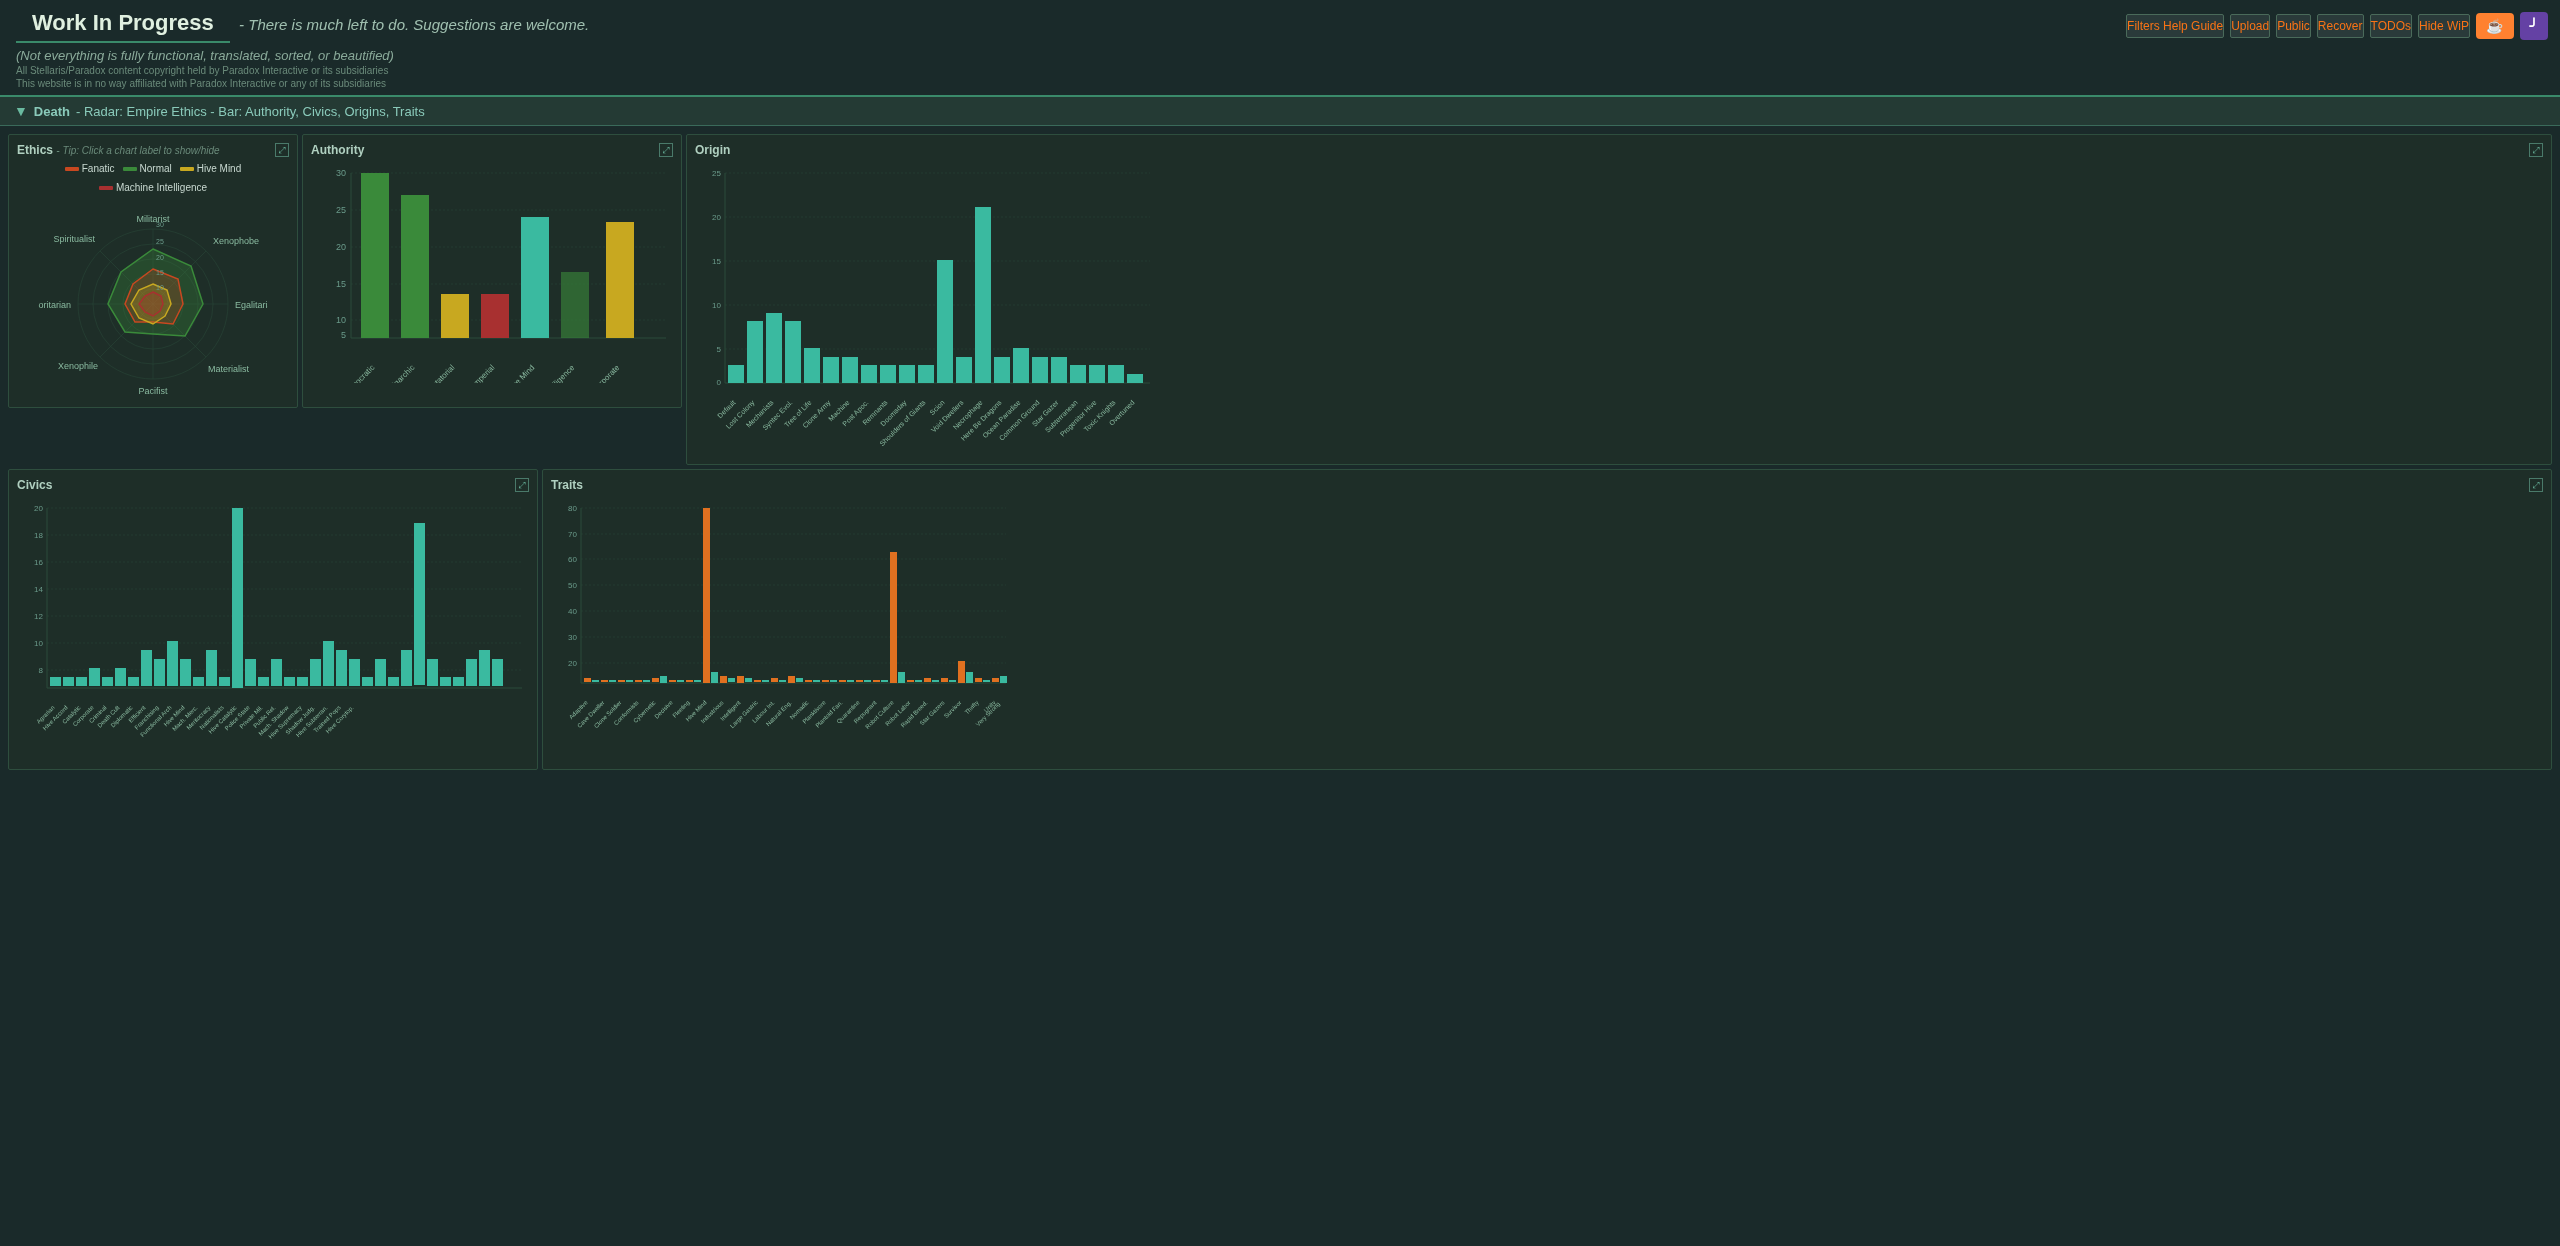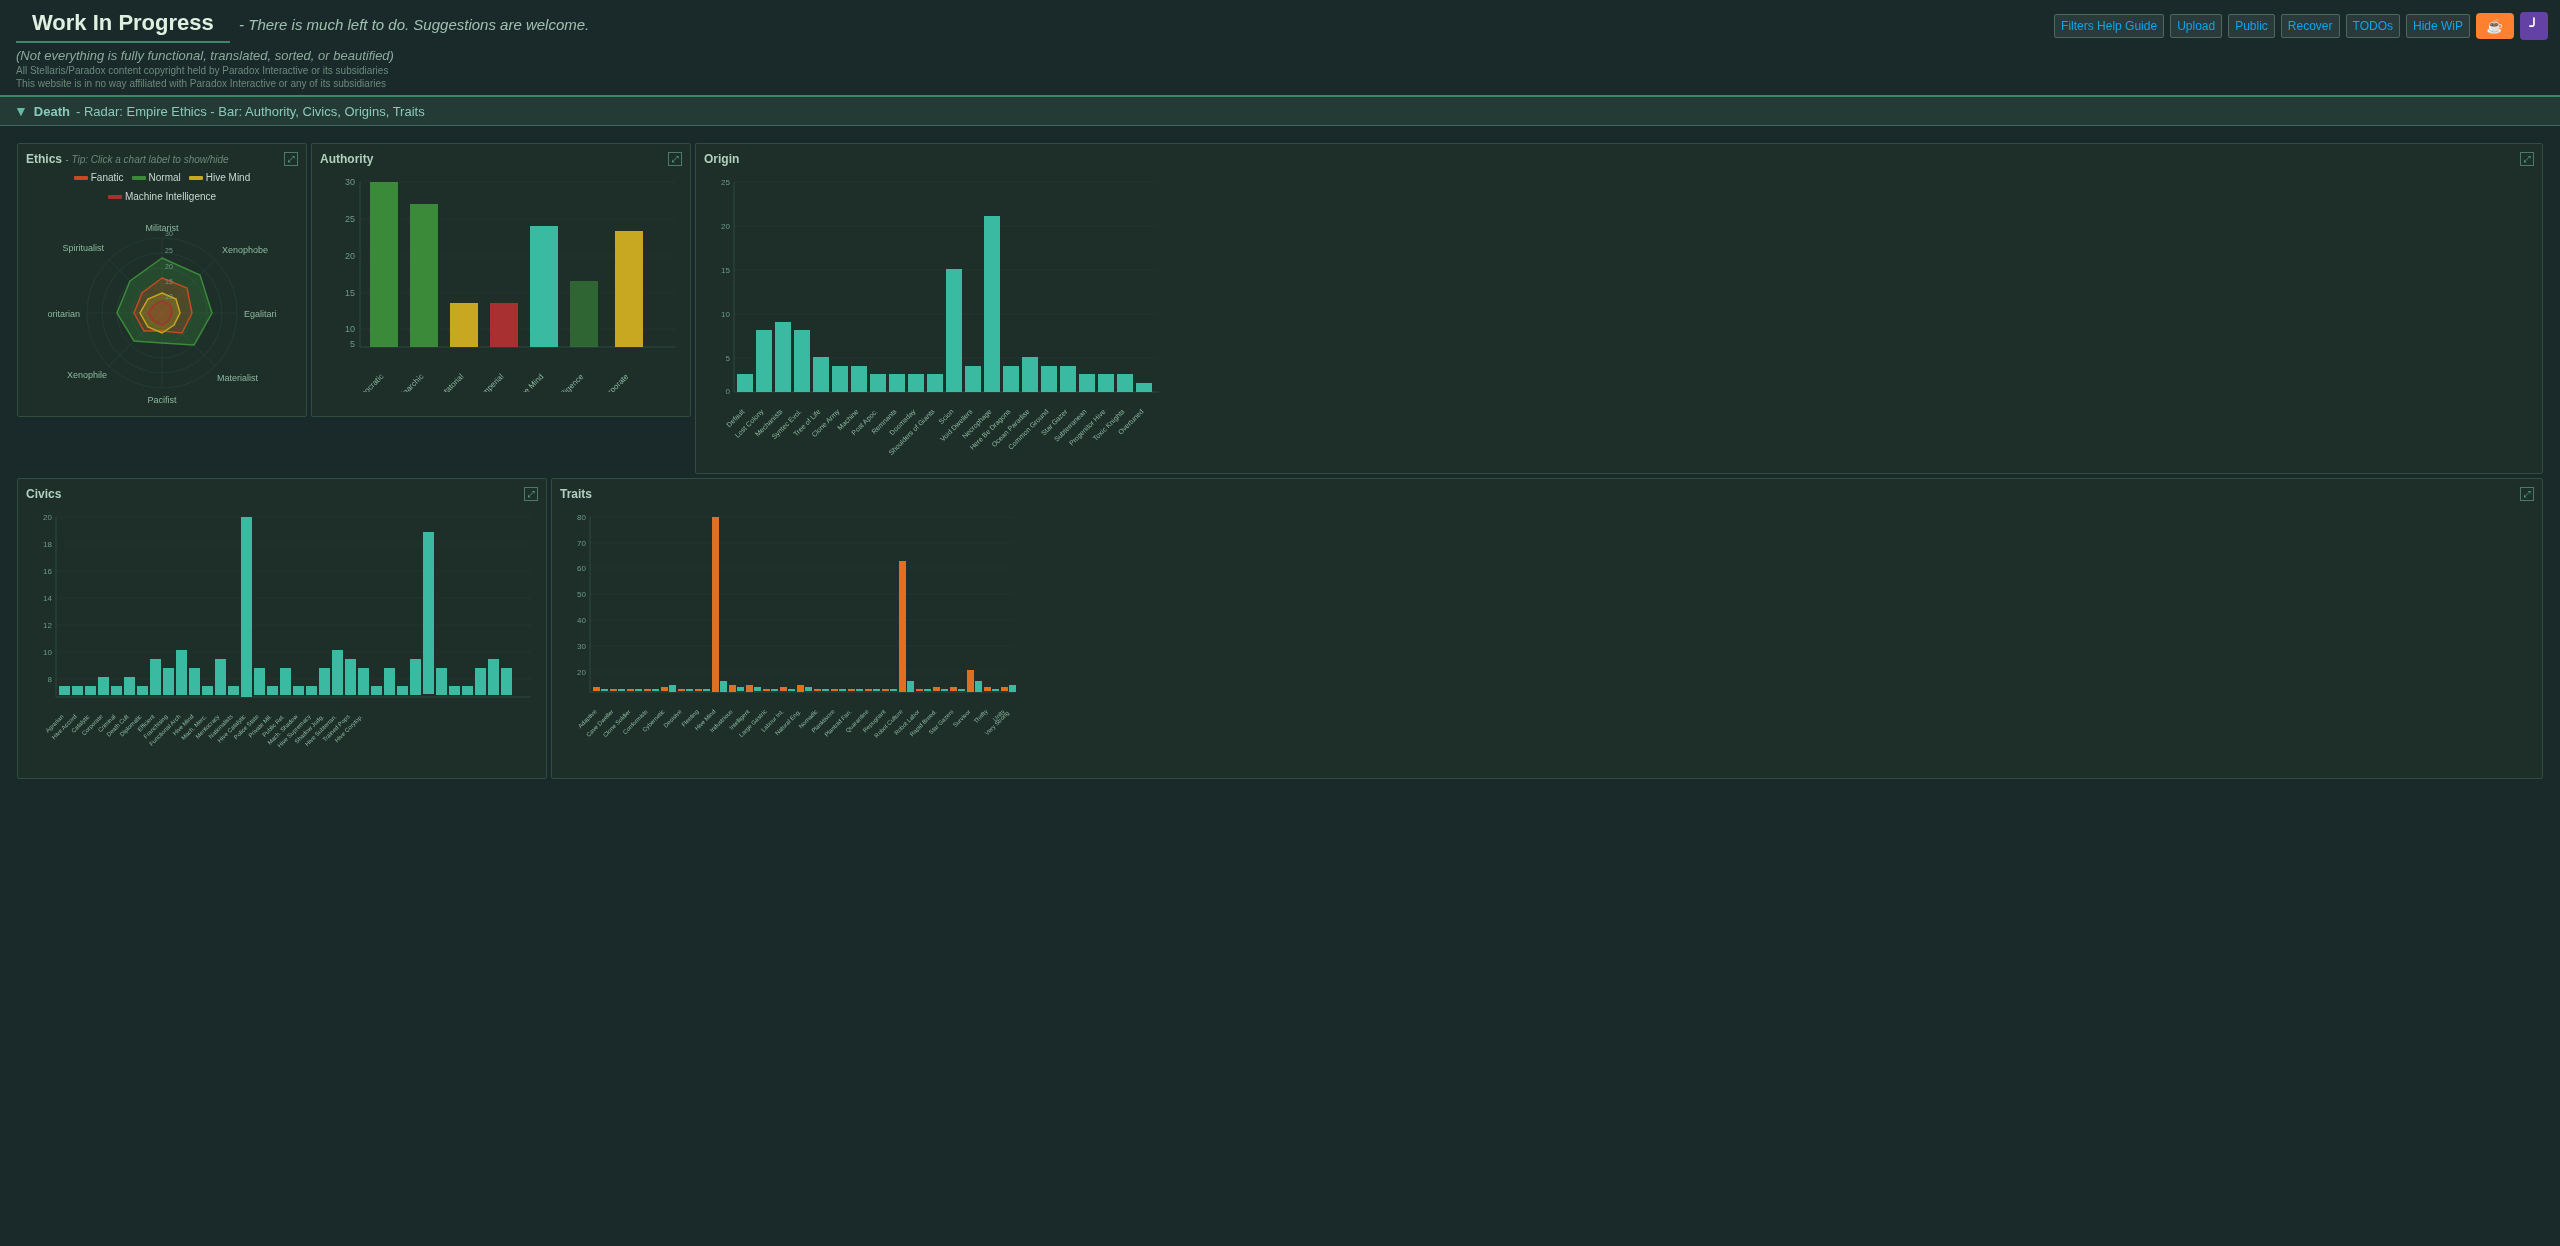--- a/index.html
+++ b/index.html
@@ -45,23 +45,23 @@
     .top-buttons {
       position: absolute;
       top: 12px;
       right: 12px;
       display: flex;
       gap: 6px;
       align-items: center;
     }
     .top-btn {
       background: #2a3a3a;
-      color: #0ea5e9;
+      color: #f97316;
       border: 1px solid #4a6a5a;
-      padding: 4px 6px;
+      padding: 4px 0;
       font-size: 12px;
       cursor: pointer;
       border-radius: 2px;
     }
     .twitch-icon {
       width: 28px; height: 28px;
       background: #6441a4;
       border-radius: 4px;
       display: flex; align-items: center; justify-content: center;
       color: white; font-size: 14px; font-weight: bold;
@@ -145,21 +145,21 @@
     }
 
     svg text {
       font-family: 'Segoe UI', Arial, sans-serif;
     }
 
     .main-layout {
       display: flex;
       flex-direction: column;
       gap: 4px;
-      padding: 17px;
+      padding: 8px;
     }
     .top-row {
       display: grid;
       grid-template-columns: 290px 380px 1fr;
       gap: 4px;
     }
   </style>
 </head>
 <body>
 

